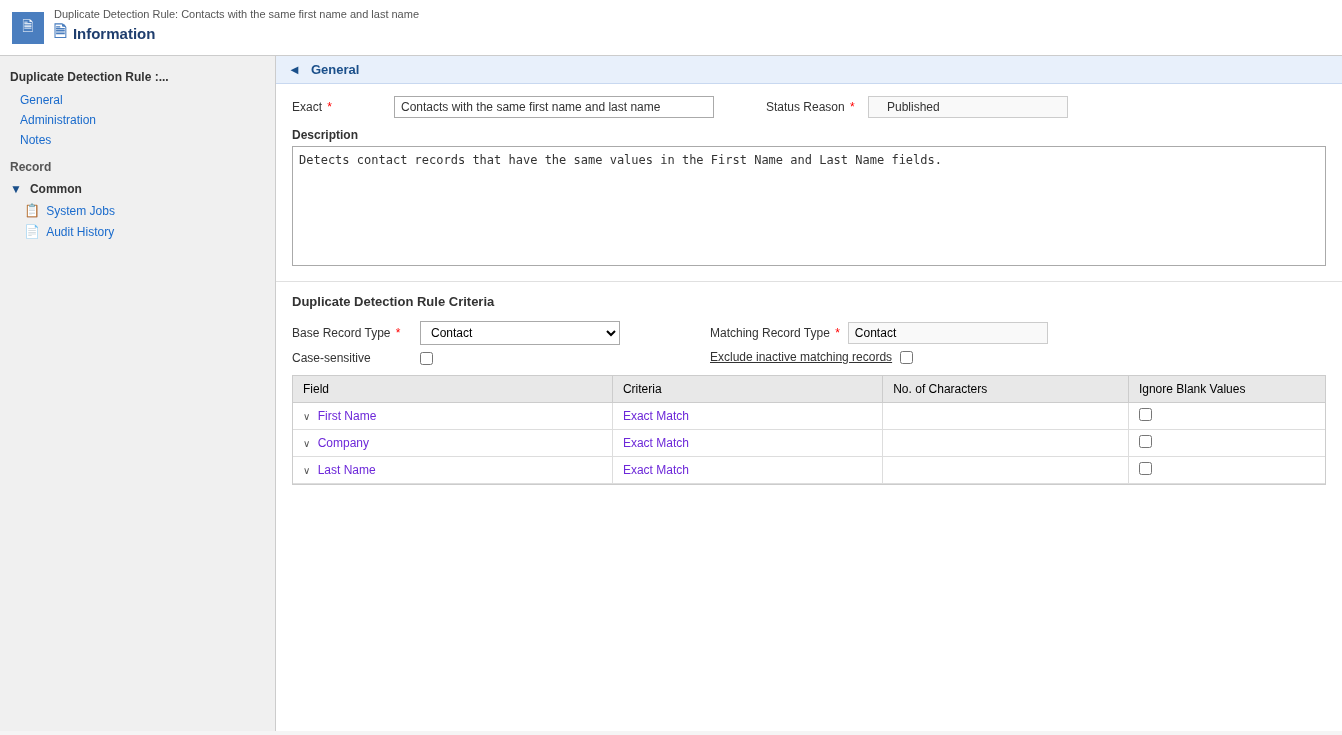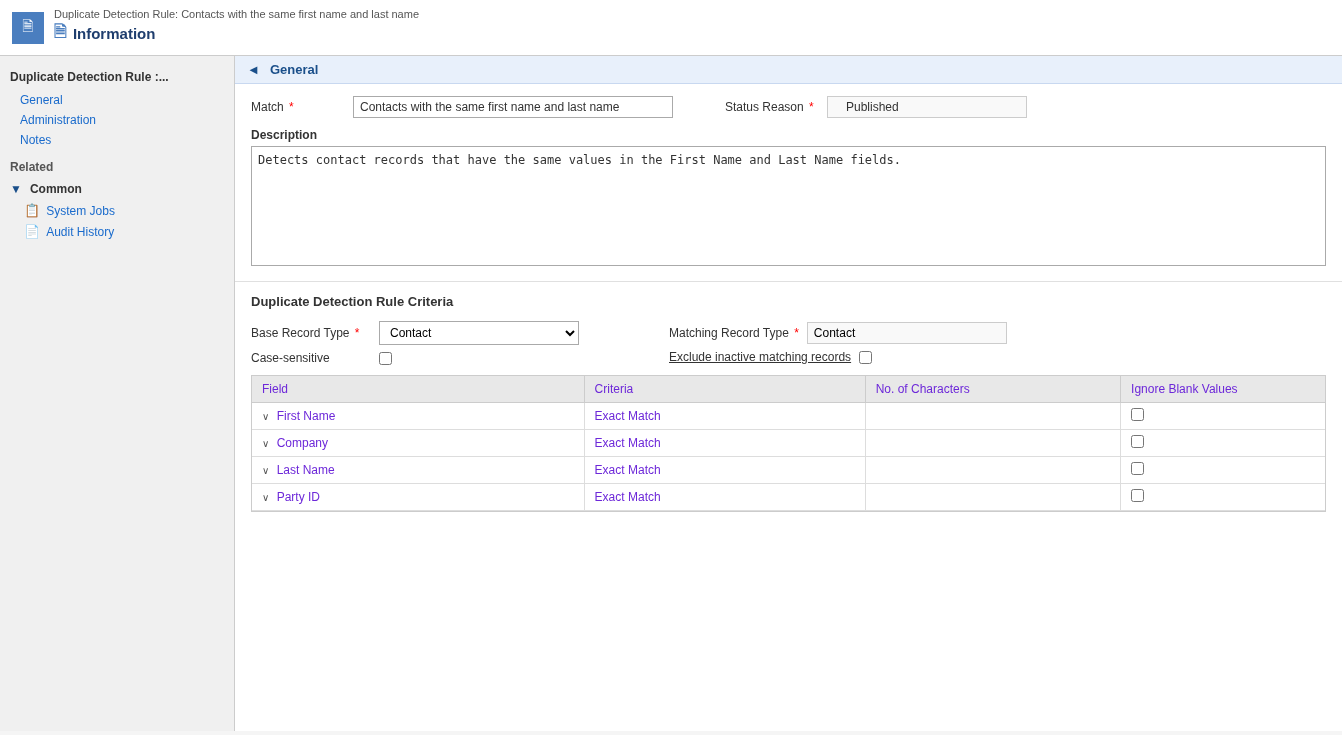--- a/index.html
+++ b/index.html
@@ -23,21 +23,21 @@
     .top-header-subtitle { font-size: 11px; color: #555; }
     .top-header-title { font-size: 15px; font-weight: bold; color: #1f3e6e; display: flex; align-items: center; gap: 6px; }
     .title-icon { color: #4a7ebf; font-size: 16px; }
 
     .main-layout {
       display: flex;
       height: calc(100vh - 60px);
     }
 
     .sidebar {
-      width: 235px;
+      width: 276px;
       background: #f0f0f0;
       border-right: 1px solid #ccc;
       padding: 8px 0;
       flex-shrink: 0;
       overflow-y: auto;
     }
     .sidebar-section-header {
       padding: 6px 10px;
       font-weight: bold;
       font-size: 12px;
@@ -194,21 +194,21 @@
       font-size: 12px;
     }
     thead tr {
       background: #e8e8e8;
       border-bottom: 1px solid #ccc;
     }
     thead th {
       padding: 6px 10px;
       text-align: left;
       font-weight: normal;
-      color: #6d28d9;
+      color: #000000;
       border-right: 1px solid #ccc;
     }
     thead th:last-child { border-right: none; }
     tbody tr {
       border-bottom: 1px solid #ddd;
       background: #fff;
     }
     tbody td {
       padding: 5px 10px;
       border-right: 1px solid #ddd;
@@ -242,21 +242,21 @@
 
 <div class="main-layout">
 
   <div class="sidebar">
     <div class="sidebar-section-header">Duplicate Detection Rule :...</div>
 
     <div class="sidebar-nav-item">General</div>
     <div class="sidebar-nav-item">Administration</div>
     <div class="sidebar-nav-item">Notes</div>
 
-    <div class="sidebar-related-label">Related</div>
+    <div class="sidebar-related-label">Record</div>
 
     <div class="sidebar-common-header">
       <span class="chevron">▼</span>
       <span>Common</span>
     </div>
 
     <div class="sidebar-common-item">
       <span class="item-icon">📋</span>
       <span>System Jobs</span>
     </div>
@@ -270,21 +270,21 @@
 
     <div class="section-header">
       <span class="chevron">◄</span>
       <span>General</span>
     </div>
 
     <div class="section-content">
       
       <div class="form-row">
         <label class="form-label">
-          <span>Match</span>
+          <span>Exact</span>
           <span class="required">*</span>
         </label>
         <input class="form-input" type="text" value="Contacts with the same first name and last name" style="">
 
         <label class="form-label" style="margin-left:40px;">
           <span>Status Reason</span>
           <span class="required">*</span>
         </label>
         <input class="form-input-readonly" type="text" readonly="" value="Published" style="">
       </div>
@@ -374,32 +374,19 @@
                 <span class="link-text">Last Name</span>
               </td>
               <td>
                 <span class="link-text">Exact Match</span>
               </td>
               <td></td>
               <td>
                 <input type="checkbox" class="checkbox-input" style="">
               </td>
             </tr>
-            <tr class="table-row">
-              <td>
-                <span class="expand-icon">∨</span>
-                <span class="link-text">Party ID</span>
-              </td>
-              <td>
-                <span class="link-text">Exact Match</span>
-              </td>
-              <td></td>
-              <td>
-                <input type="checkbox" class="checkbox-input" style="">
-              </td>
-            </tr>
           </tbody>
         </table>
       </div>
     </div>
 
   </div>
 </div>
 
 </body></html>

